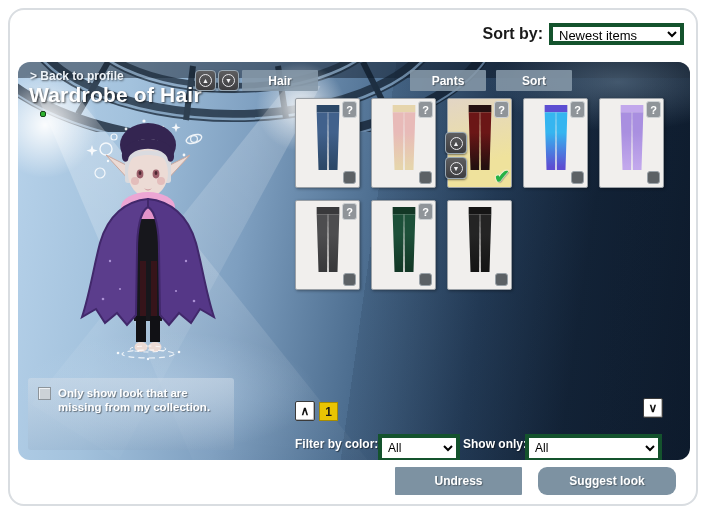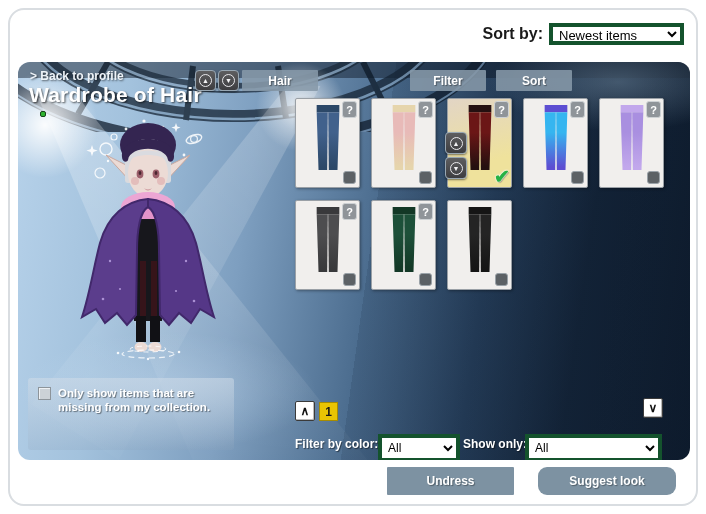--- a/index.html
+++ b/index.html
@@ -92,21 +92,21 @@
     <div class="statusdot" style="background: rgb(47, 179, 47);"></div>
 
     <div class="circle-btn" style="left:177px;top:8px;">
       <span class="ring">▲</span>
     </div>
     <div class="circle-btn" style="left:200px;top:8px;">
       <span class="ring">▼</span>
     </div>
 
     <div class="tab" style="left:224px;">Hair</div>
-    <div class="tab" style="left:392px;">Filter</div>
+    <div class="tab" style="left:392px;">Pants</div>
     <div class="tab" style="left:478px;">Sort</div>
 
     <svg style="position:absolute;left:30px;top:46px;" width="200" height="256" viewBox="0 0 200 250">
 
       <g stroke="#fff" fill="none" opacity="0.85">
         <circle cx="58" cy="38" r="6" stroke-width="1.4"></circle>
         <circle cx="66" cy="26" r="3" stroke-width="1.2"></circle>
         <ellipse cx="146" cy="28" rx="8" ry="4" stroke-width="1.4" transform="rotate(-18 146 28)"></ellipse>
         <circle cx="146" cy="28" r="3.4" stroke-width="1.2"></circle>
         <circle cx="52" cy="62" r="5" stroke-width="1.2"></circle>
@@ -313,36 +313,36 @@
         <path d="M9,8 h10.8 l-0.6,56 h-8.4 z" fill="url(#gp7)"></path>
         <path d="M20.2,8 H31 l-1.8,56 h-8.4 z" fill="url(#gp7)"></path>
       </svg>
 
       <div class="ownbox"></div>
 
     </div>
 
     <div class="misspanel">
       <span class="cbx"></span>
-      <div class="misslabel">Only show items that are missing from my collection.</div>
+      <div class="misslabel">Only show look that are missing from my collection.</div>
     </div>
 
     <div class="pgbtn" style="left:277px;top:339px;">
         <span>∧</span>
       </div>
     <div class="pgnum" style="left:301px;top:340px;">1</div>
     <div class="pgbtn" style="left:625px;top:336px;">
         <span>∨</span>
       </div>
 
     <div class="fltlabel" style="left:277px;top:375px;">Filter by color:</div>
     <select class="fltsel" style="left:360px;top:372px;width:82px;">
       <option>All</option>
     </select>
     <div class="fltlabel" style="left:445px;top:375px;">Show only:</div>
     <select class="fltsel" style="left:507px;top:372px;width:137px;">
       <option>All</option>
     </select>
   </div>
 
-  <div class="actbtn" style="left:387px;width:127px;">Undress</div>
+  <div class="actbtn" style="left:395px;width:127px;">Undress</div>
   <div class="actbtn" style="left:538px;width:138px;border-radius:9px;">Suggest look</div>
 </div>
 
 </body></html>

